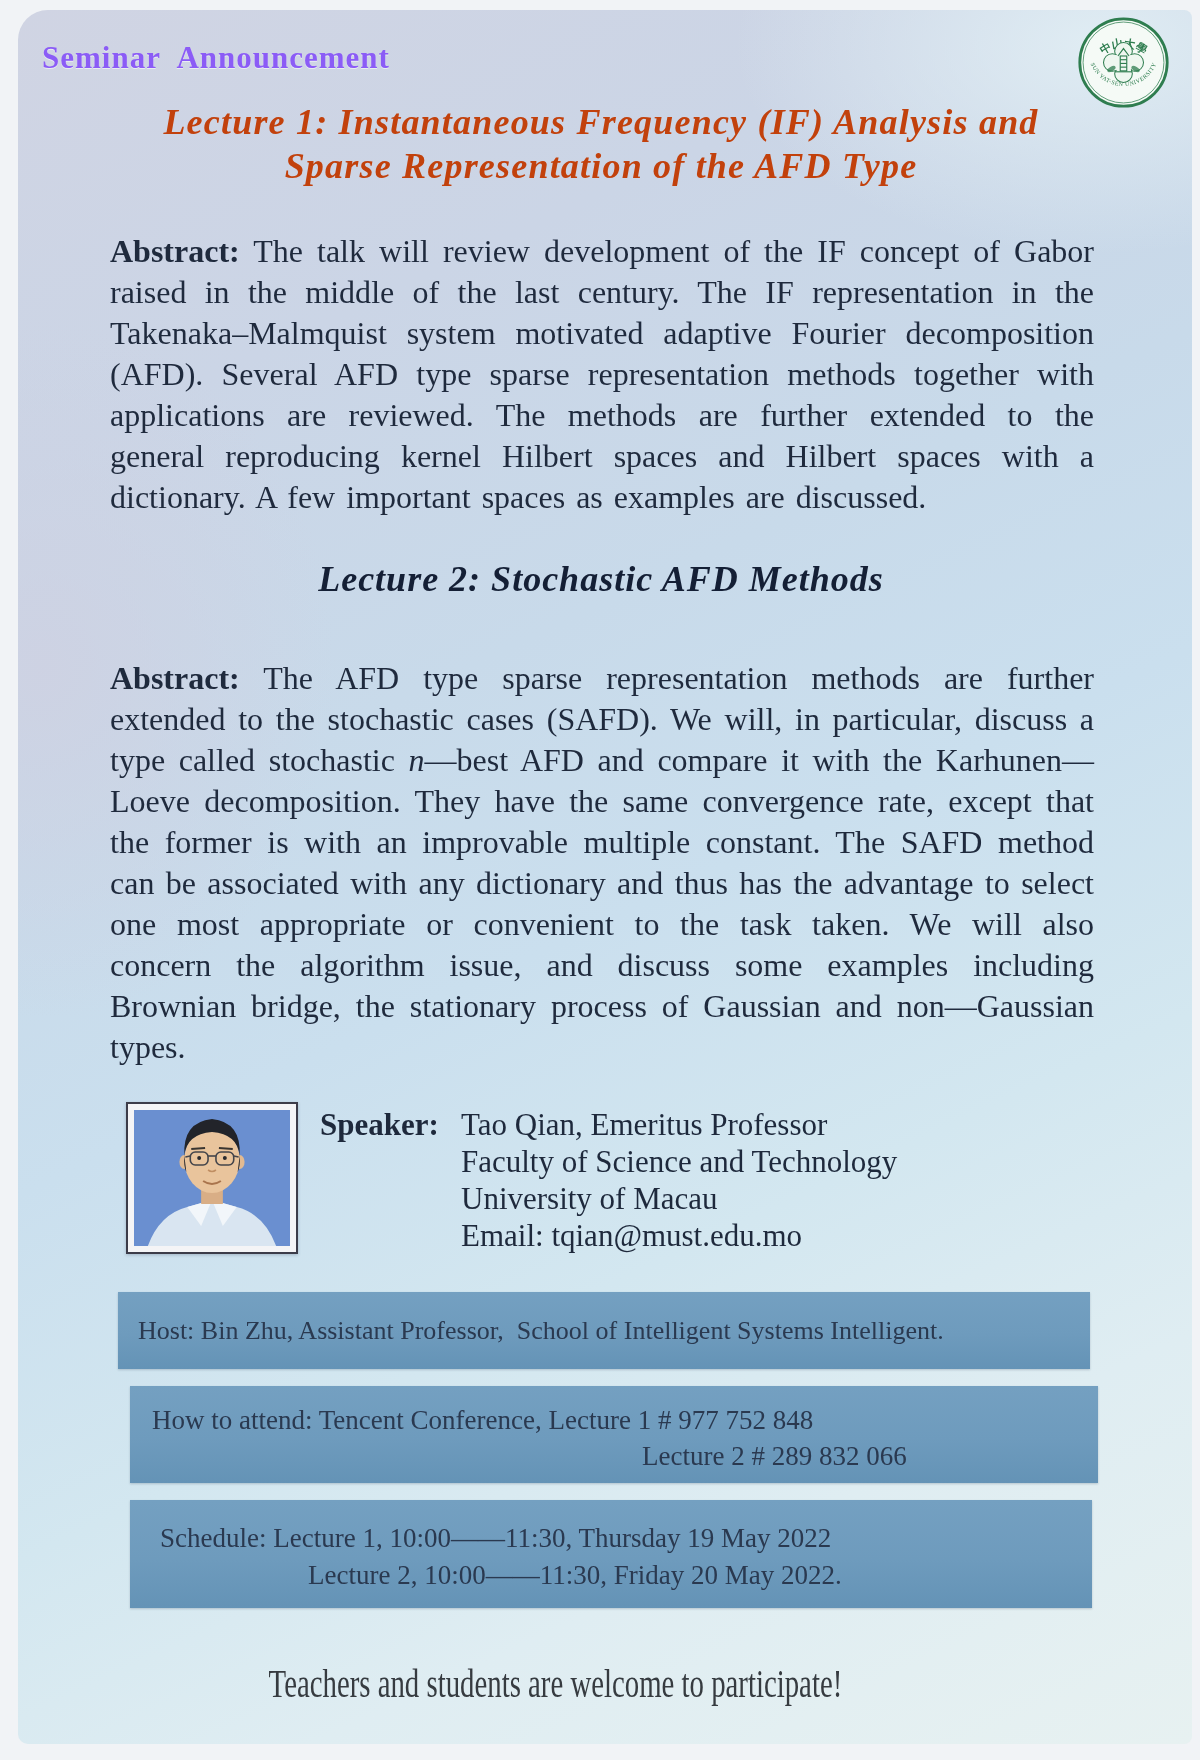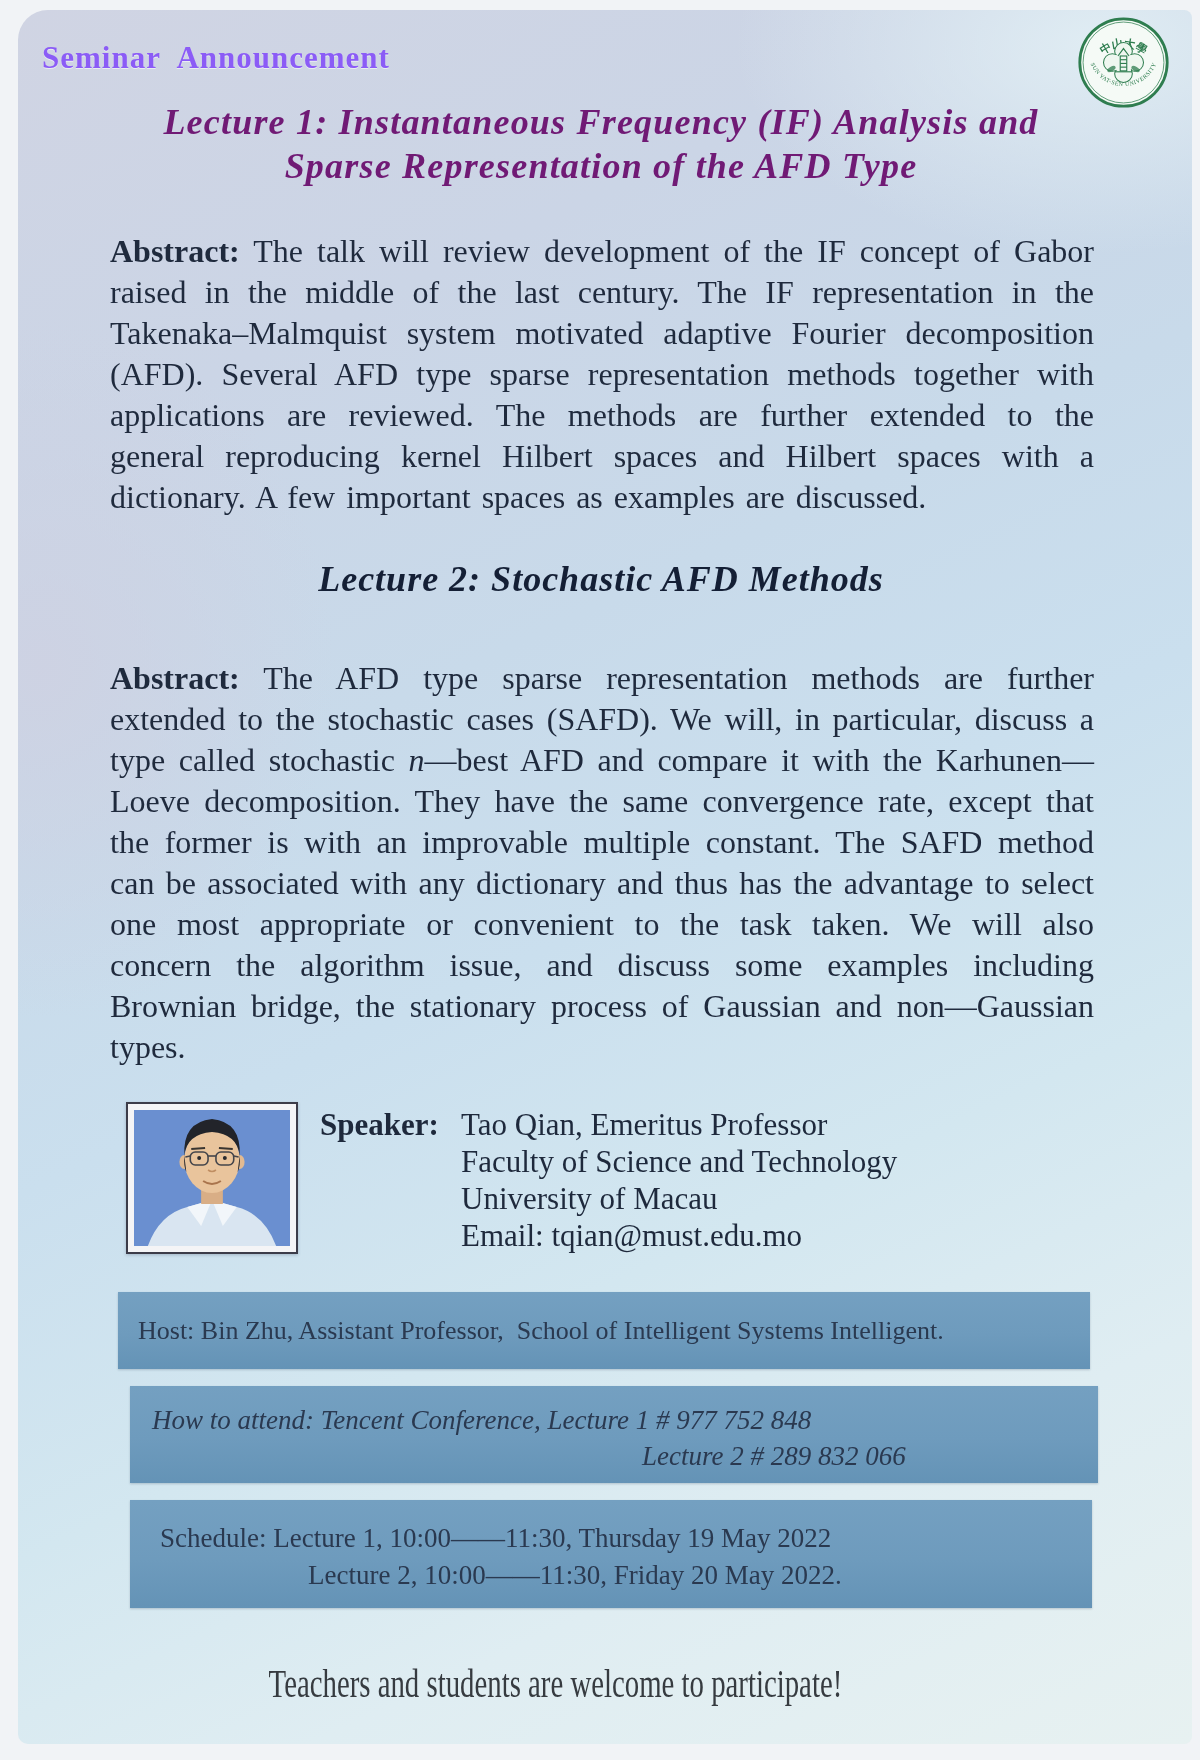--- a/index.html
+++ b/index.html
@@ -21,21 +21,21 @@
   .header-title {
     position:absolute; left:42px; top:40px;
     font-size:31px; font-weight:bold; color:#8b5cf6;
     letter-spacing:1px; word-spacing:9px;
     text-shadow:0 1px 0 rgba(255,255,255,0.55);
   }
   .logo { position:absolute; left:1077px; top:16px; width:93px; height:93px; }
   .title1 {
     position:absolute; left:110px; top:100px; width:982px;
     text-align:center; font-size:36px; font-weight:bold; font-style:italic;
-    color:#701a75; line-height:44px; letter-spacing:1.2px;
+    color:#c2410c; line-height:44px; letter-spacing:1.2px;
   }
   .abstract {
     position:absolute; left:110px; width:984px;
     font-size:32px; line-height:41px; text-align:justify;
     color:#1f2a3d; word-spacing:3px;
   }
   .abstract .lbl { font-weight:bold; }
   .ab1 { top:199px; }
   .ab2 { top:626px; }
   .title2 {
@@ -63,21 +63,21 @@
     box-shadow:0 1px 2px rgba(50,70,95,0.25);
   }
   .bar-host {
     left:118px; top:1292px; width:972px; height:77px;
     display:flex; align-items:center; padding-left:20px;
     font-size:26px; white-space:pre-wrap;
   }
   .bar-host .nowrap { white-space:pre; }
   .bar-attend {
     left:130px; top:1386px; width:968px; height:97px;
-    padding:16px 0 0 22px; font-size:27px; line-height:36px;font-style:italic;
+    padding:16px 0 0 22px; font-size:27px; line-height:36px;
   }
   .bar-attend .l2 { margin-left:490px; }
   .bar-schedule {
     left:130px; top:1500px; width:962px; height:108px;
     padding:20px 0 0 30px; font-size:27px; line-height:37px;
   }
   .bar-schedule .l2 { margin-left:148px; }
   .footer-wrap {
     position:absolute; left:0; top:1660px; width:1110px; text-align:center;
   }

